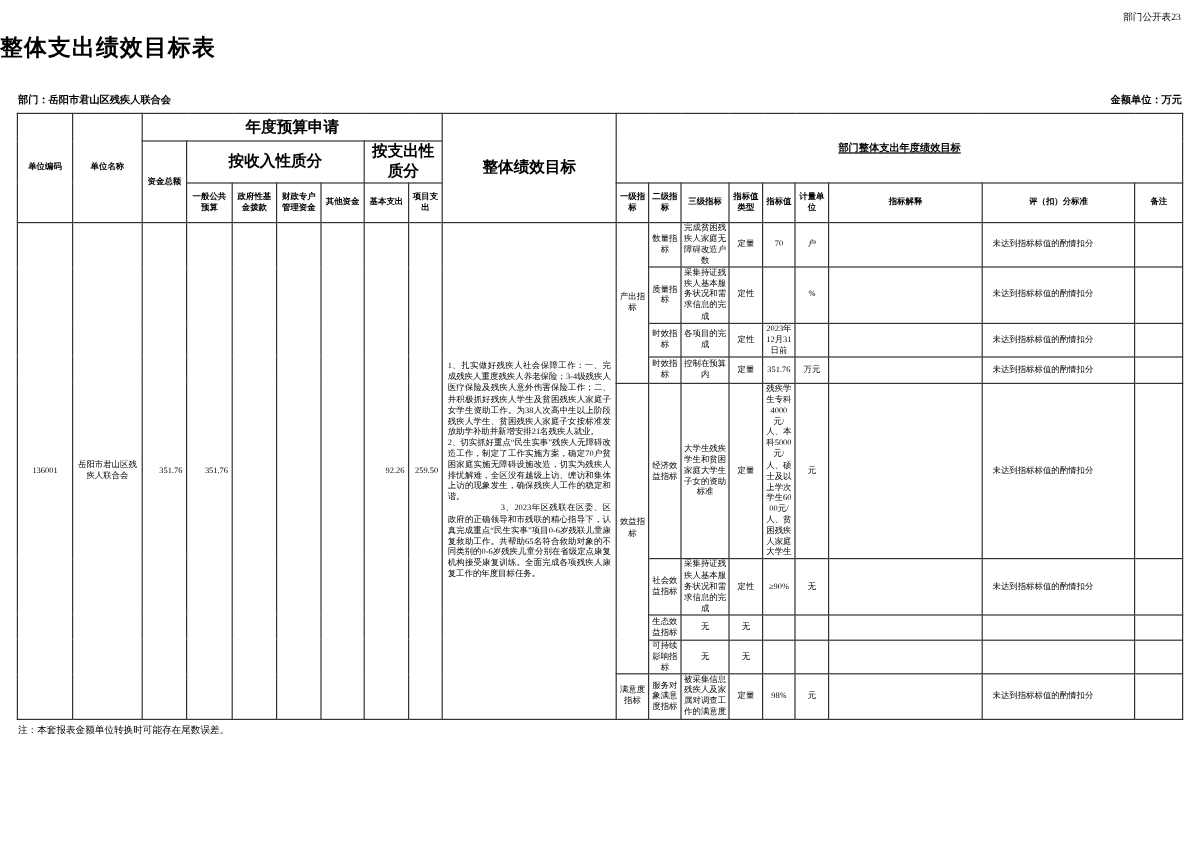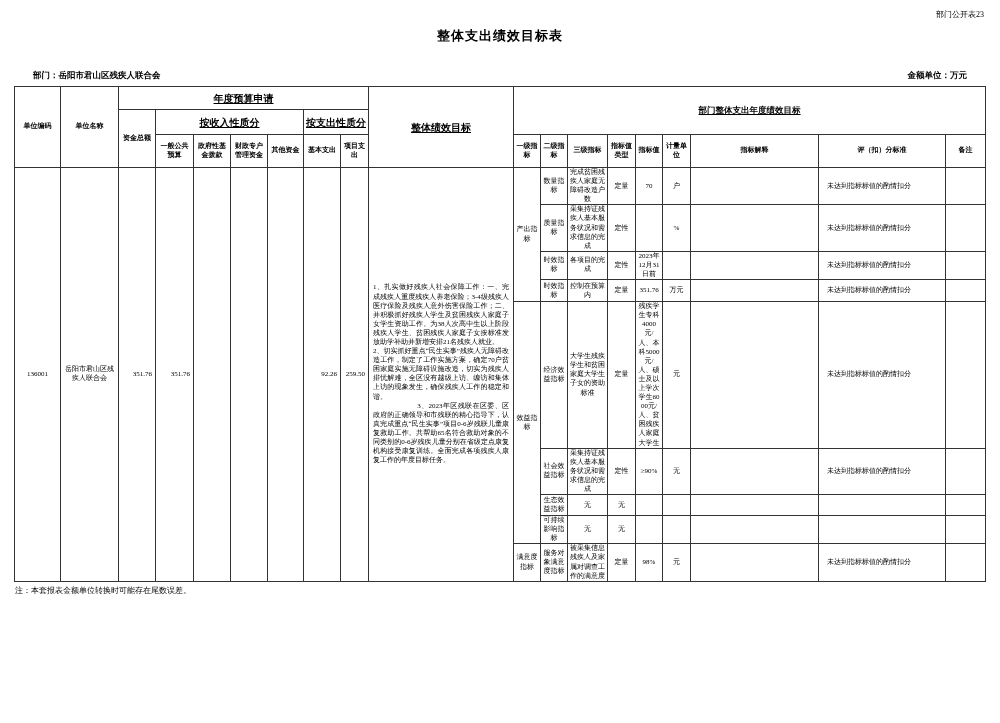--- a/index.html
+++ b/index.html
@@ -1,27 +1,27 @@
 <!DOCTYPE html>
 <html><head>
 <meta charset="utf-8">
 <style>
   html,body{margin:0;padding:0;background:#fff;}
   body{width:1000px;height:723px;position:relative;overflow:hidden;
        font-family:"Liberation Serif","DejaVu Serif",serif;color:#000;}
   .corner{position:absolute;top:9px;right:16px;font-size:8px;}
-  .title{margin:27px 0 0 0;text-align:center;font-size:13px;font-weight:bold;letter-spacing:1px;font-family:Liberation Mono, monospace;}
+  .title{margin:27px 0 0 0;font-size:19px;font-weight:bold;letter-spacing:1px;font-family:Liberation Mono, monospace;}
   .meta-row{display:flex;justify-content:space-between;align-items:flex-end;
-            padding:0 33px;margin-top:25px;font-size:8.5px;font-weight:bold;}
+            padding:0 15px;margin-top:25px;font-size:8.5px;font-weight:bold;}
   table{border-collapse:collapse;table-layout:fixed;width:971px;margin:4px 0 0 14px;}
   th,td{border:1px solid #333;font-size:7px;line-height:1.3;padding:0 2px;
         vertical-align:middle;text-align:center;overflow:hidden;word-break:break-all;}
   thead th{font-weight:bold;}
   .h-big{font-size:8.5px;text-decoration:underline;}
-  .h-mid{font-size:10px;text-decoration:underline;}
+  .h-mid{font-size:13px;}
   .num{text-align:right;padding-right:3px;}
   .left{text-align:center;}
   .para{text-align:justify;white-space:pre-line;padding:2px 4px;font-size:7px;}
   .score{text-align:left;padding-left:8px;}
   .footnote{margin:3px 0 0 15px;font-size:8px;}
 </style>
 </head>
 <body>
 
 <div class="corner">部门公开表23</div>

